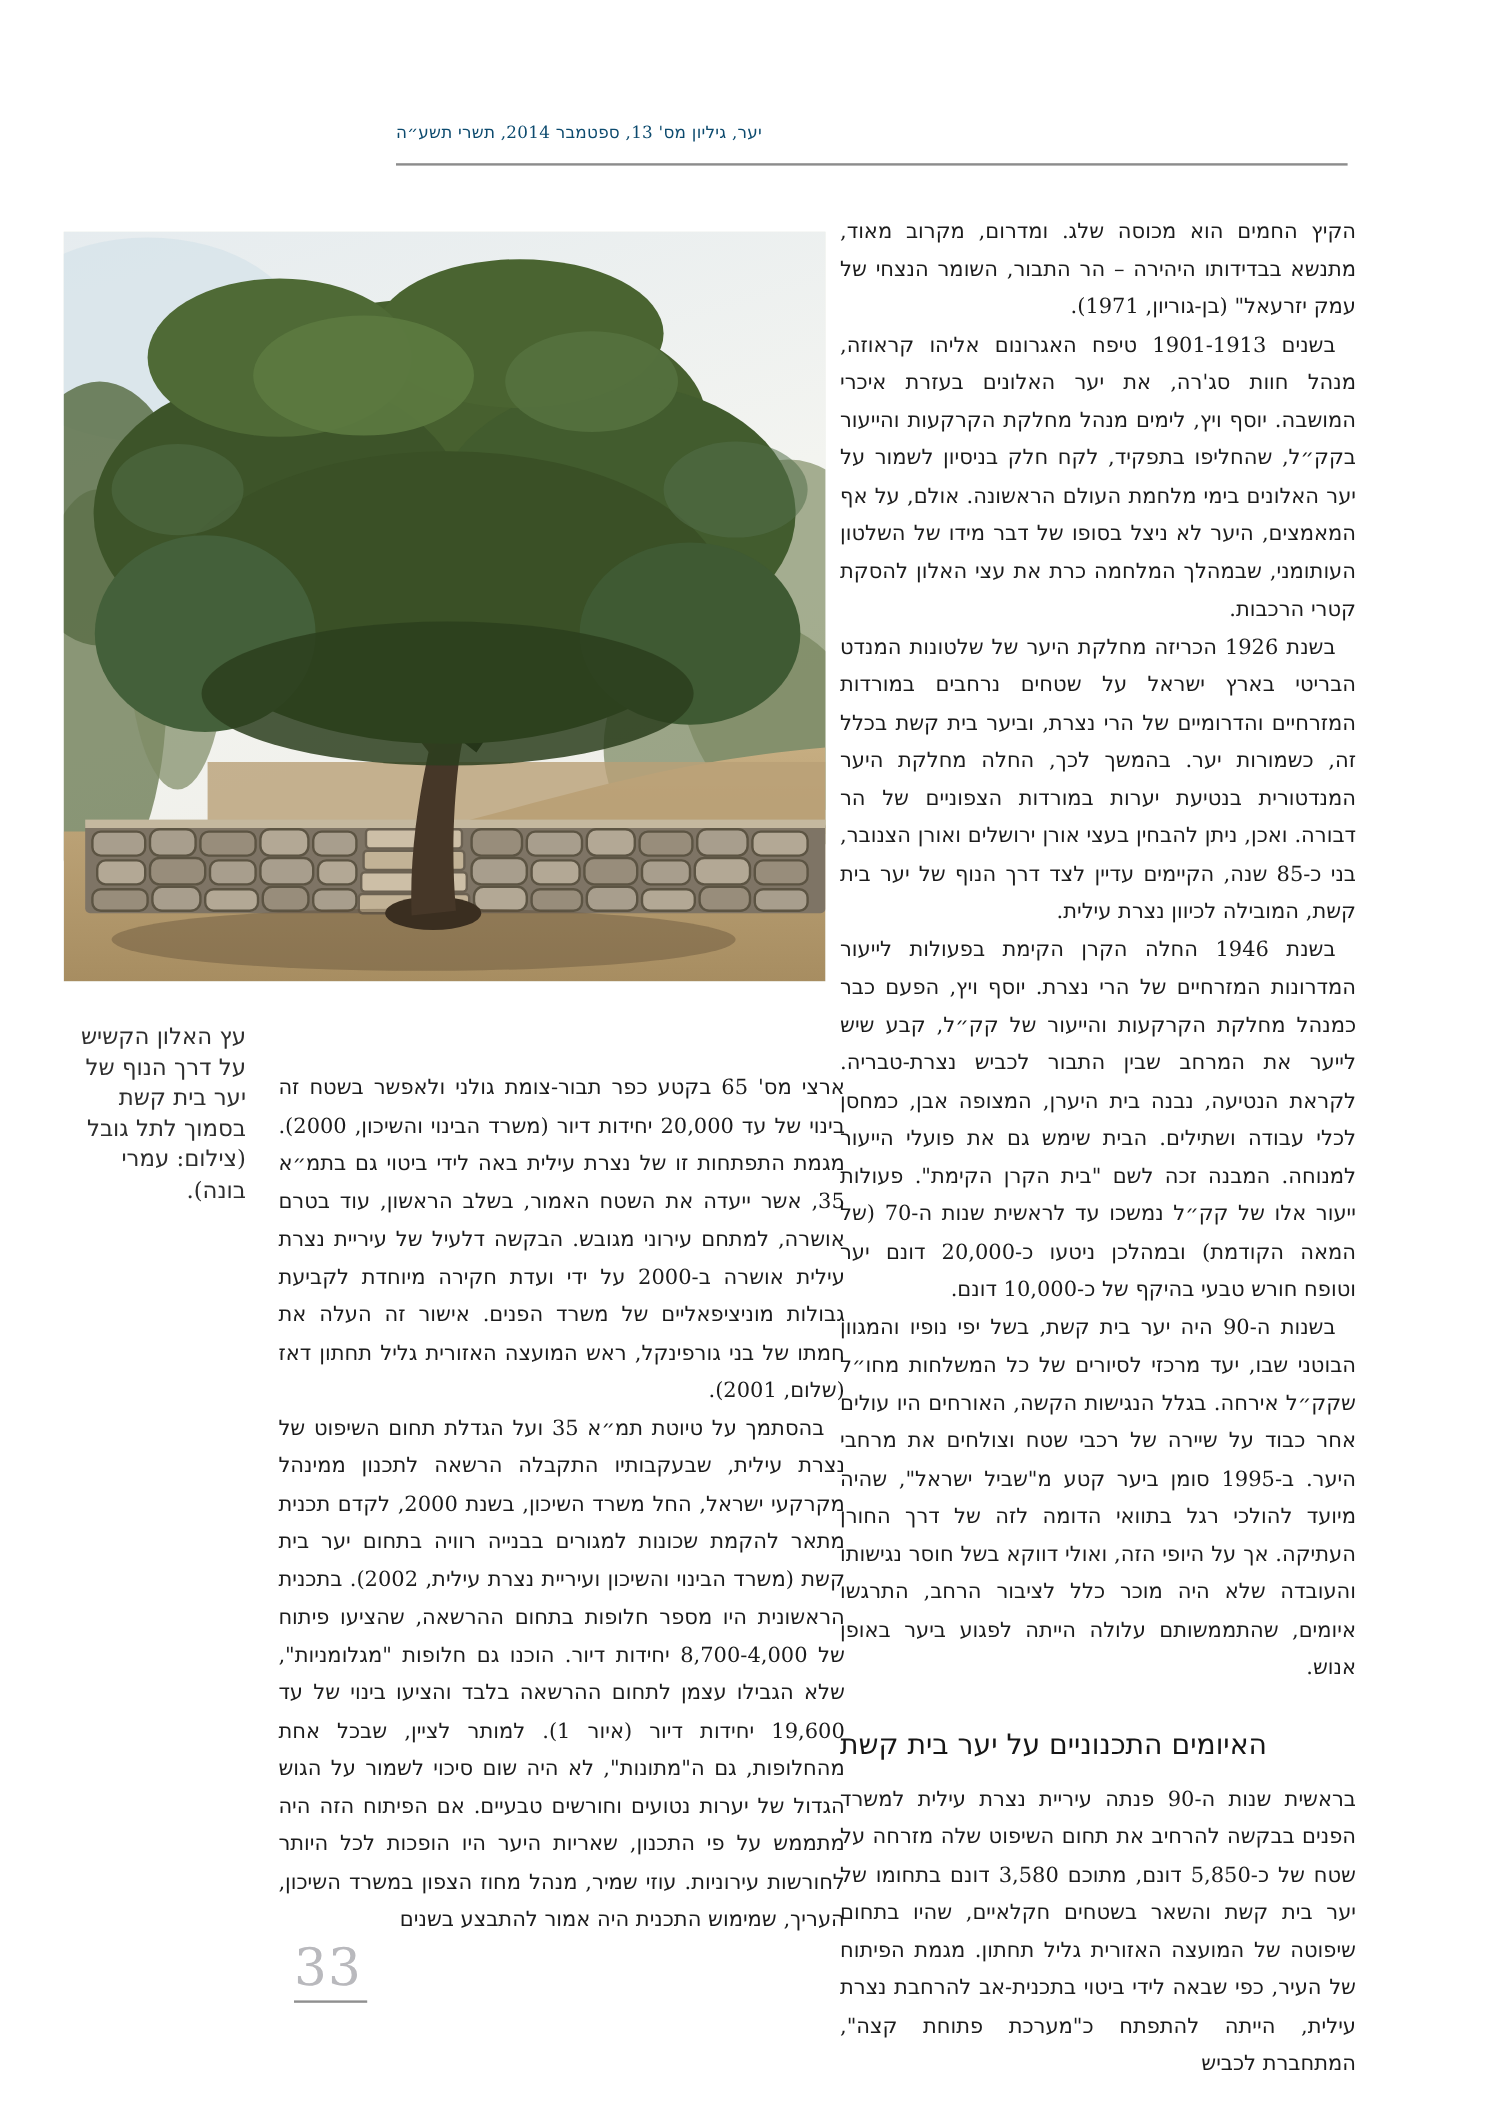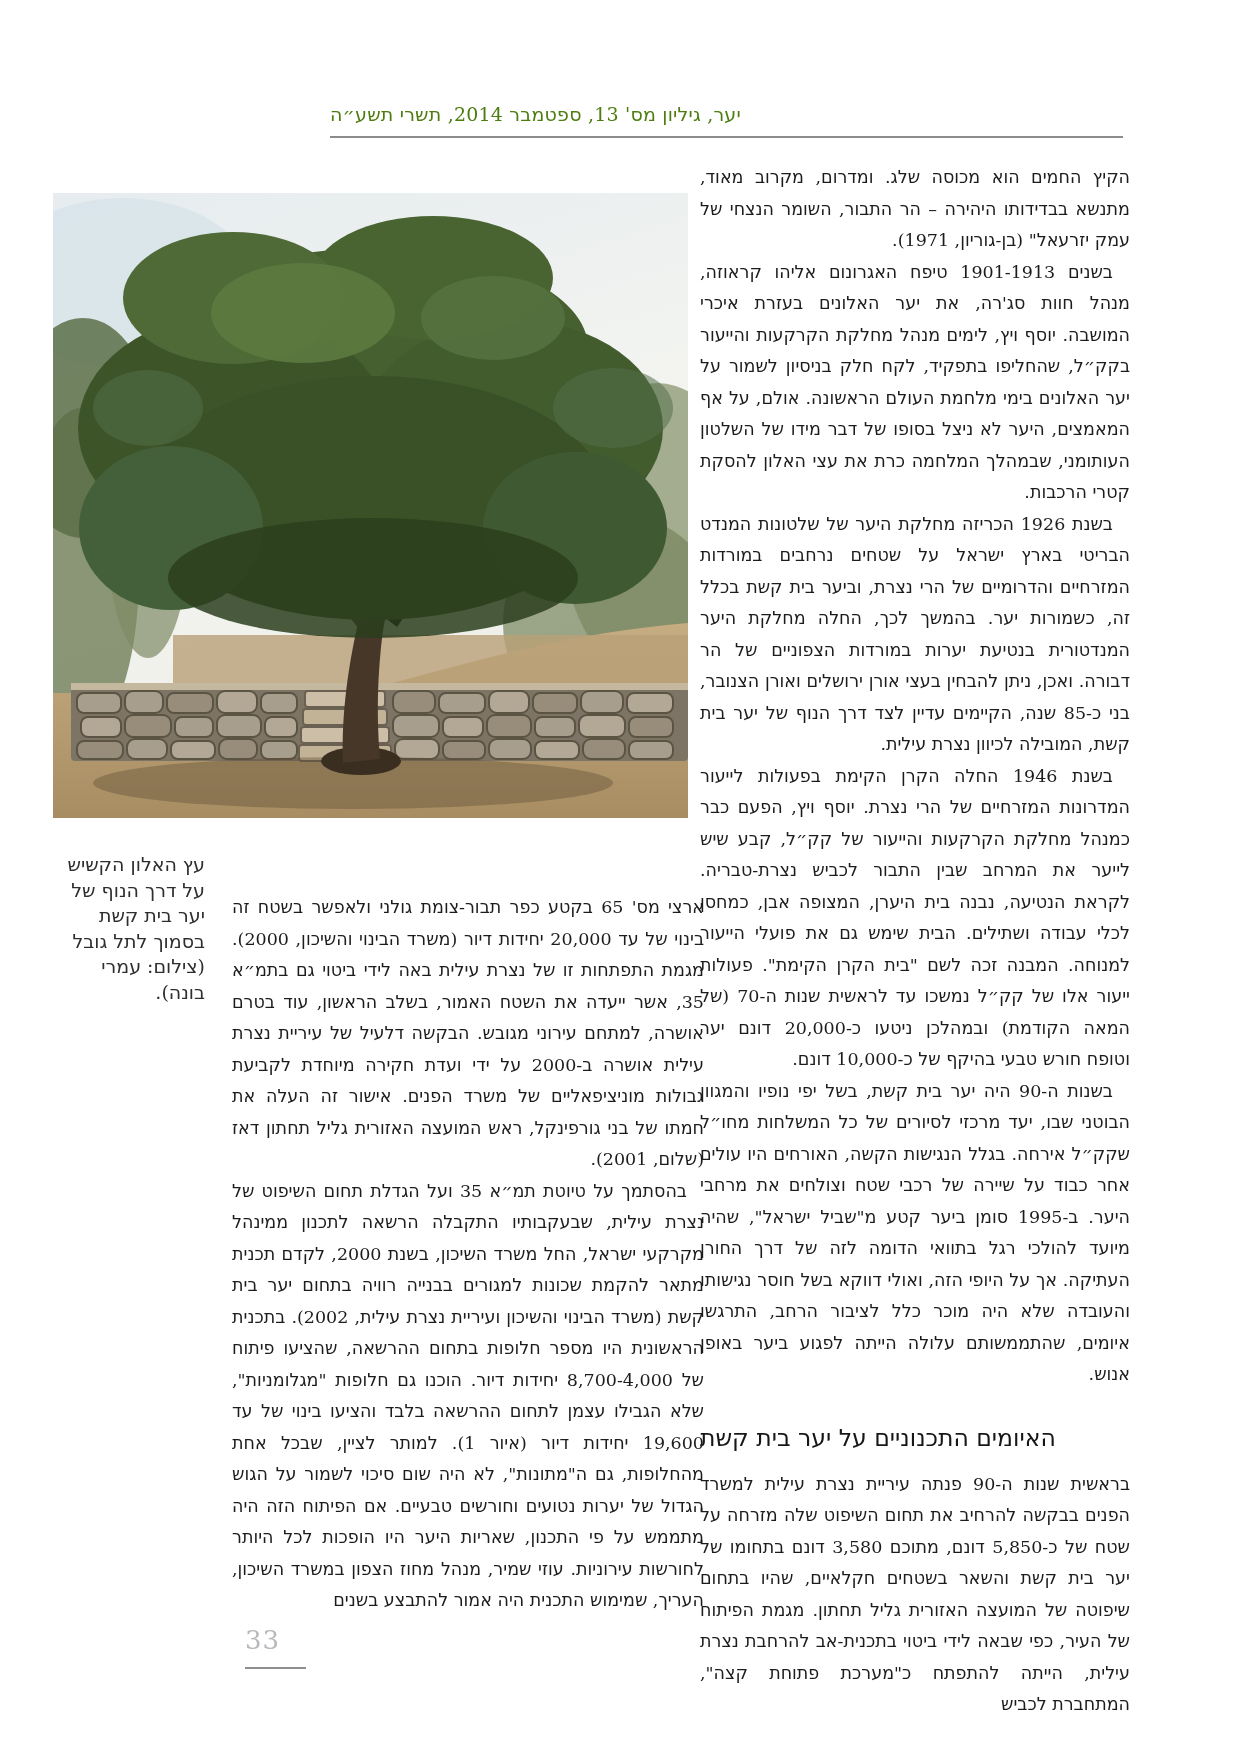--- a/index.html
+++ b/index.html
@@ -3,48 +3,48 @@
 <meta charset="utf-8">
 <style>
   html,body{margin:0;padding:0;background:#ffffff;}
   .page{
     position:relative;width:1240px;height:1753px;background:#ffffff;
     font-family:"DejaVu Serif","DejaVu Sans",sans-serif;color:#1c1c1c;overflow:hidden;
   }
   .running-header{
     position:absolute;top:103px;left:330px;
     direction:rtl;unicode-bidi:plaintext;
-    font-size:19px;color:#4d7c0f;letter-spacing:.2px;white-space:nowrap;
+    font-size:14px;color:#0c4a6e;letter-spacing:.2px;white-space:nowrap;
   }
   .header-rule{
     position:absolute;top:136px;left:330px;width:793px;height:2px;background:#8c8c8c;
   }
   .photo{
     position:absolute;margin:0;left:53px;top:193px;width:635px;height:625px;overflow:hidden;background:#eef0ec;
   }
   .photo svg{display:block;width:100%;height:100%;}
   .caption{
     position:absolute;left:53px;top:852px;width:152px;
     direction:rtl;text-align:right;font-size:19px;line-height:25.5px;color:#2e2e2e;
   }
   .col{
     position:absolute;direction:rtl;text-align:justify;
     font-size:17.5px;line-height:31.5px;color:#1c1c1c;
   }
   .col p{margin:0;padding:0;}
   .col p.indent{text-indent:17px;}
   .col-left{left:216px;top:892px;width:472px;height:760px;margin-left:16px;}
-  .col-right{left:700px;top:162px;width:430px;height:1430px;}
+  .col-right{left:700px;top:178px;width:430px;height:1430px;}
   .section-heading{
     margin:30px 0 14px 0;font-weight:normal;font-size:23.5px;line-height:34px;color:#161616;
     text-align:left;
   }
   .pagenum{
     position:absolute;left:245px;top:1618px;width:70px;
-    font-size:26px;line-height:44px;color:#b9b9bd;letter-spacing:1px;
+    font-size:43px;line-height:44px;color:#b9b9bd;letter-spacing:1px;
     font-family:"DejaVu Serif","DejaVu Sans",serif;
   }
   .pagenum-rule{
     position:absolute;left:245px;top:1667px;width:61px;height:2px;background:#8f8f8f;
   }
 </style>
 </head>
 <body>
 
 <div class="page">

